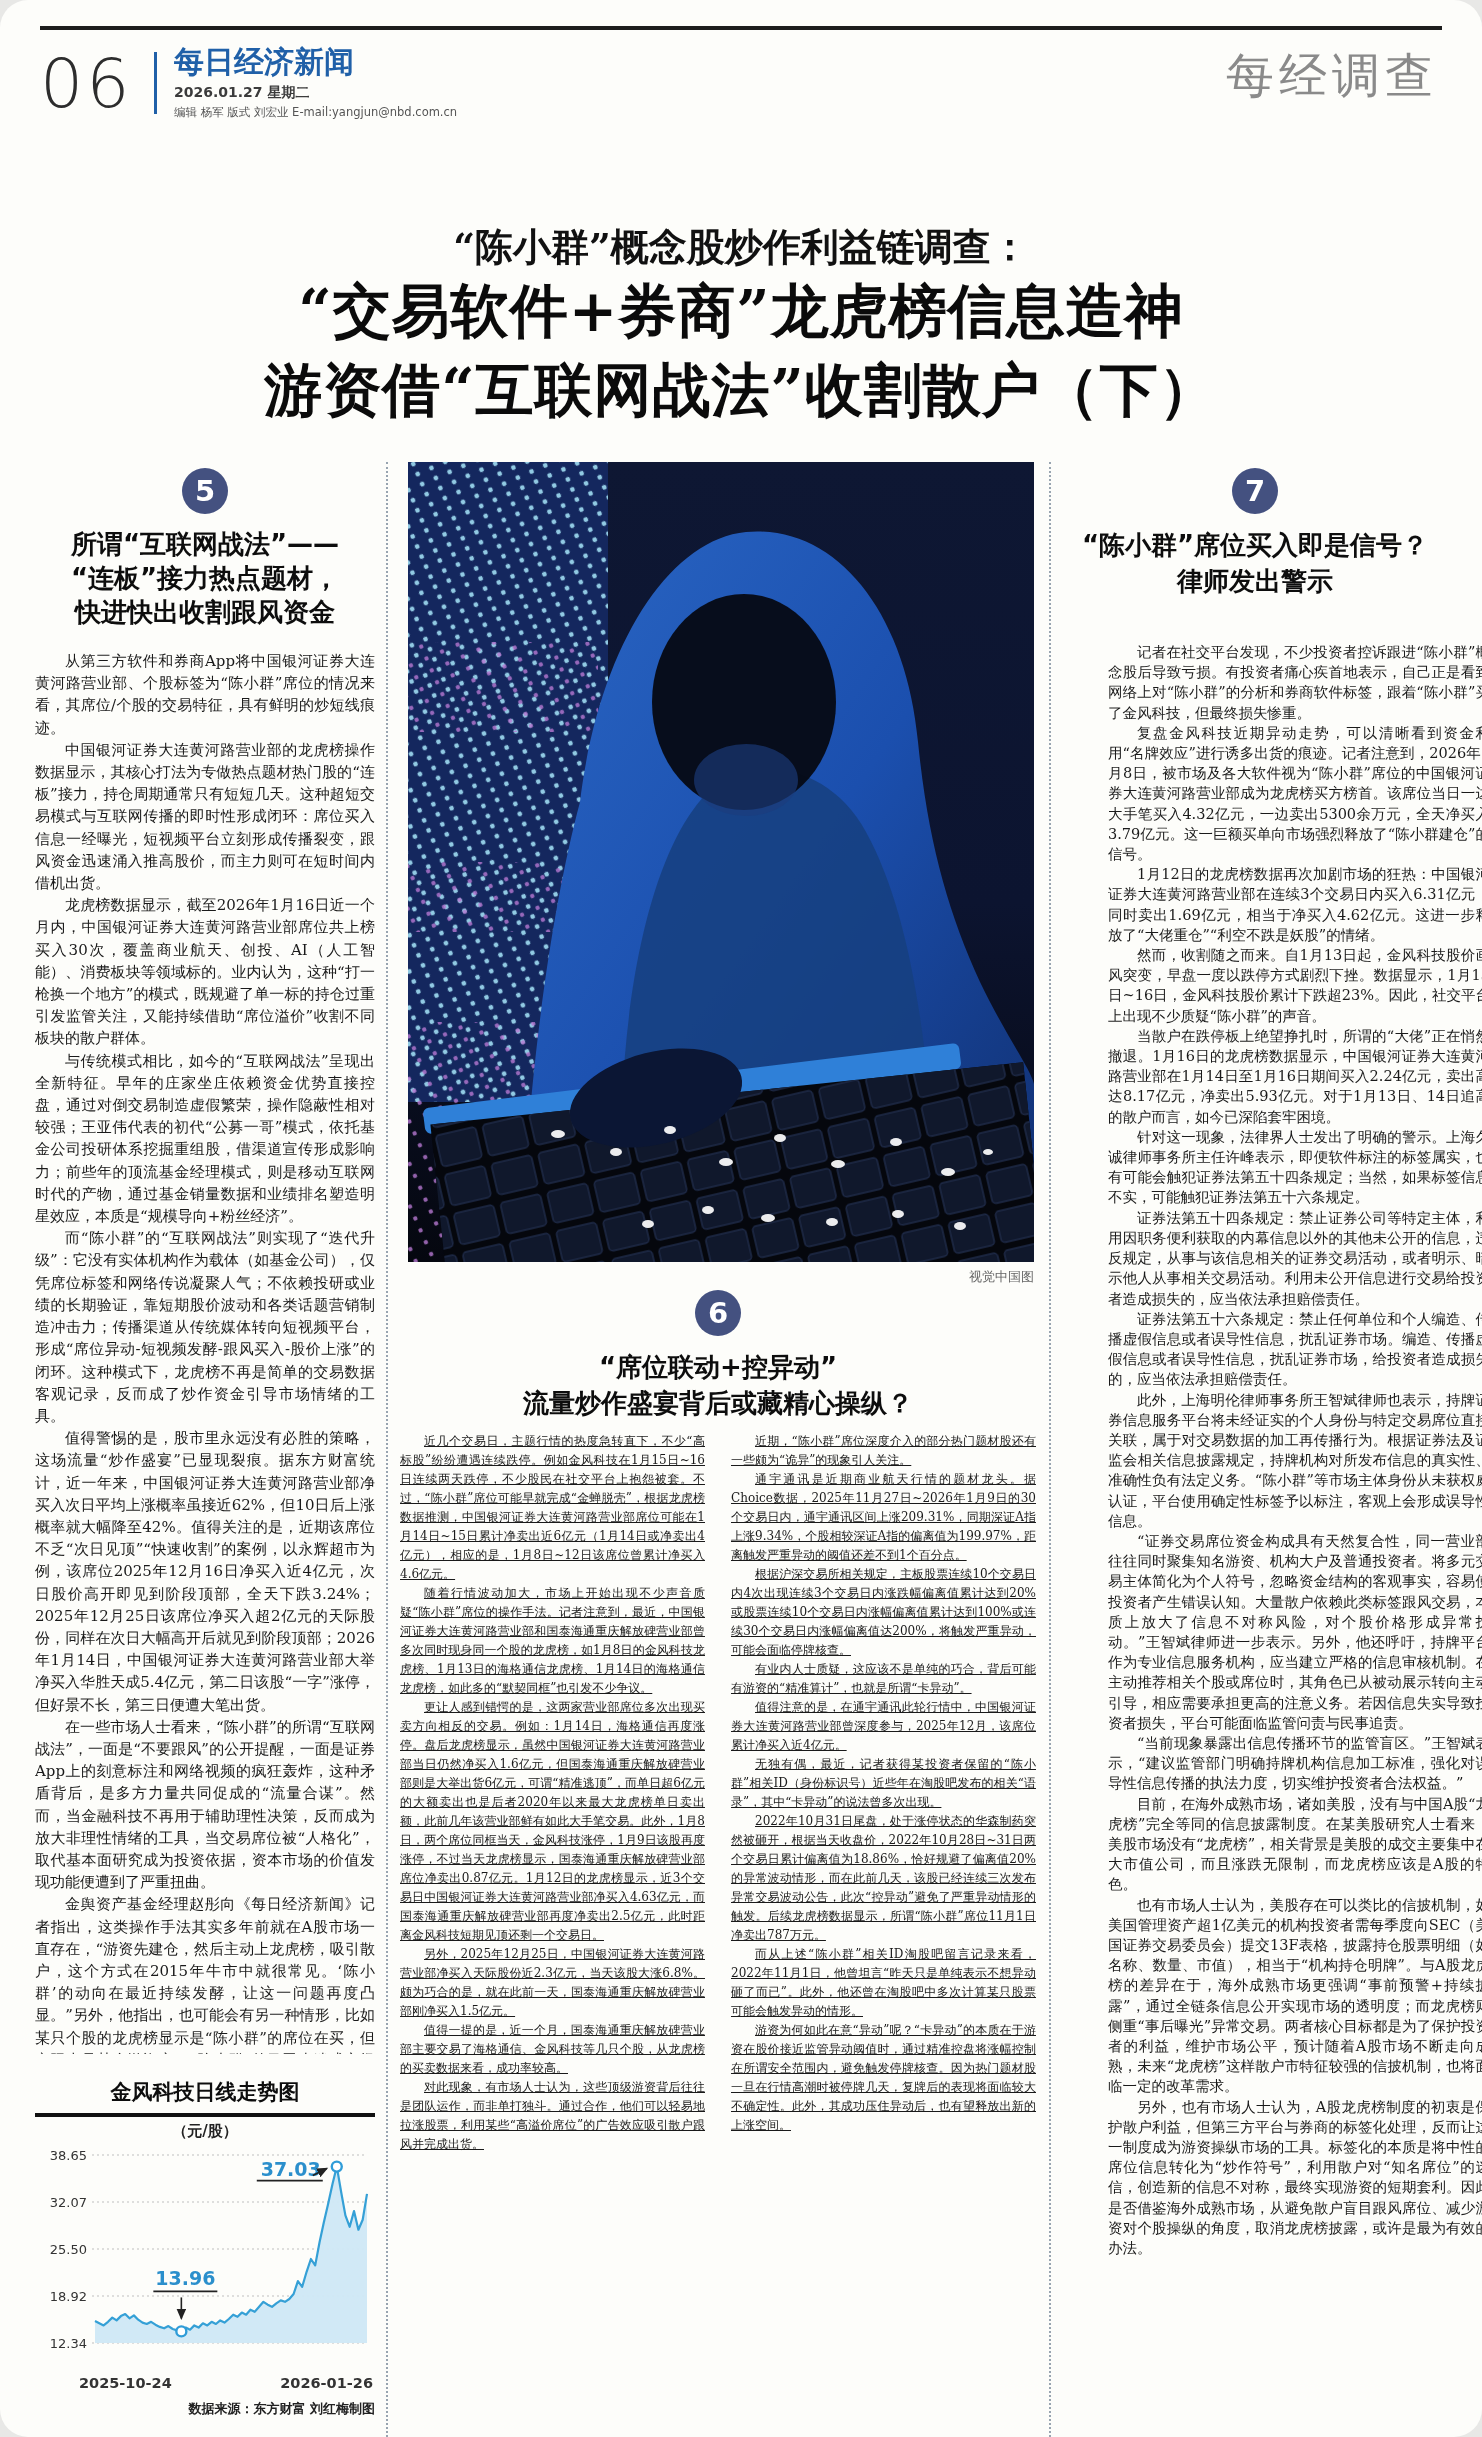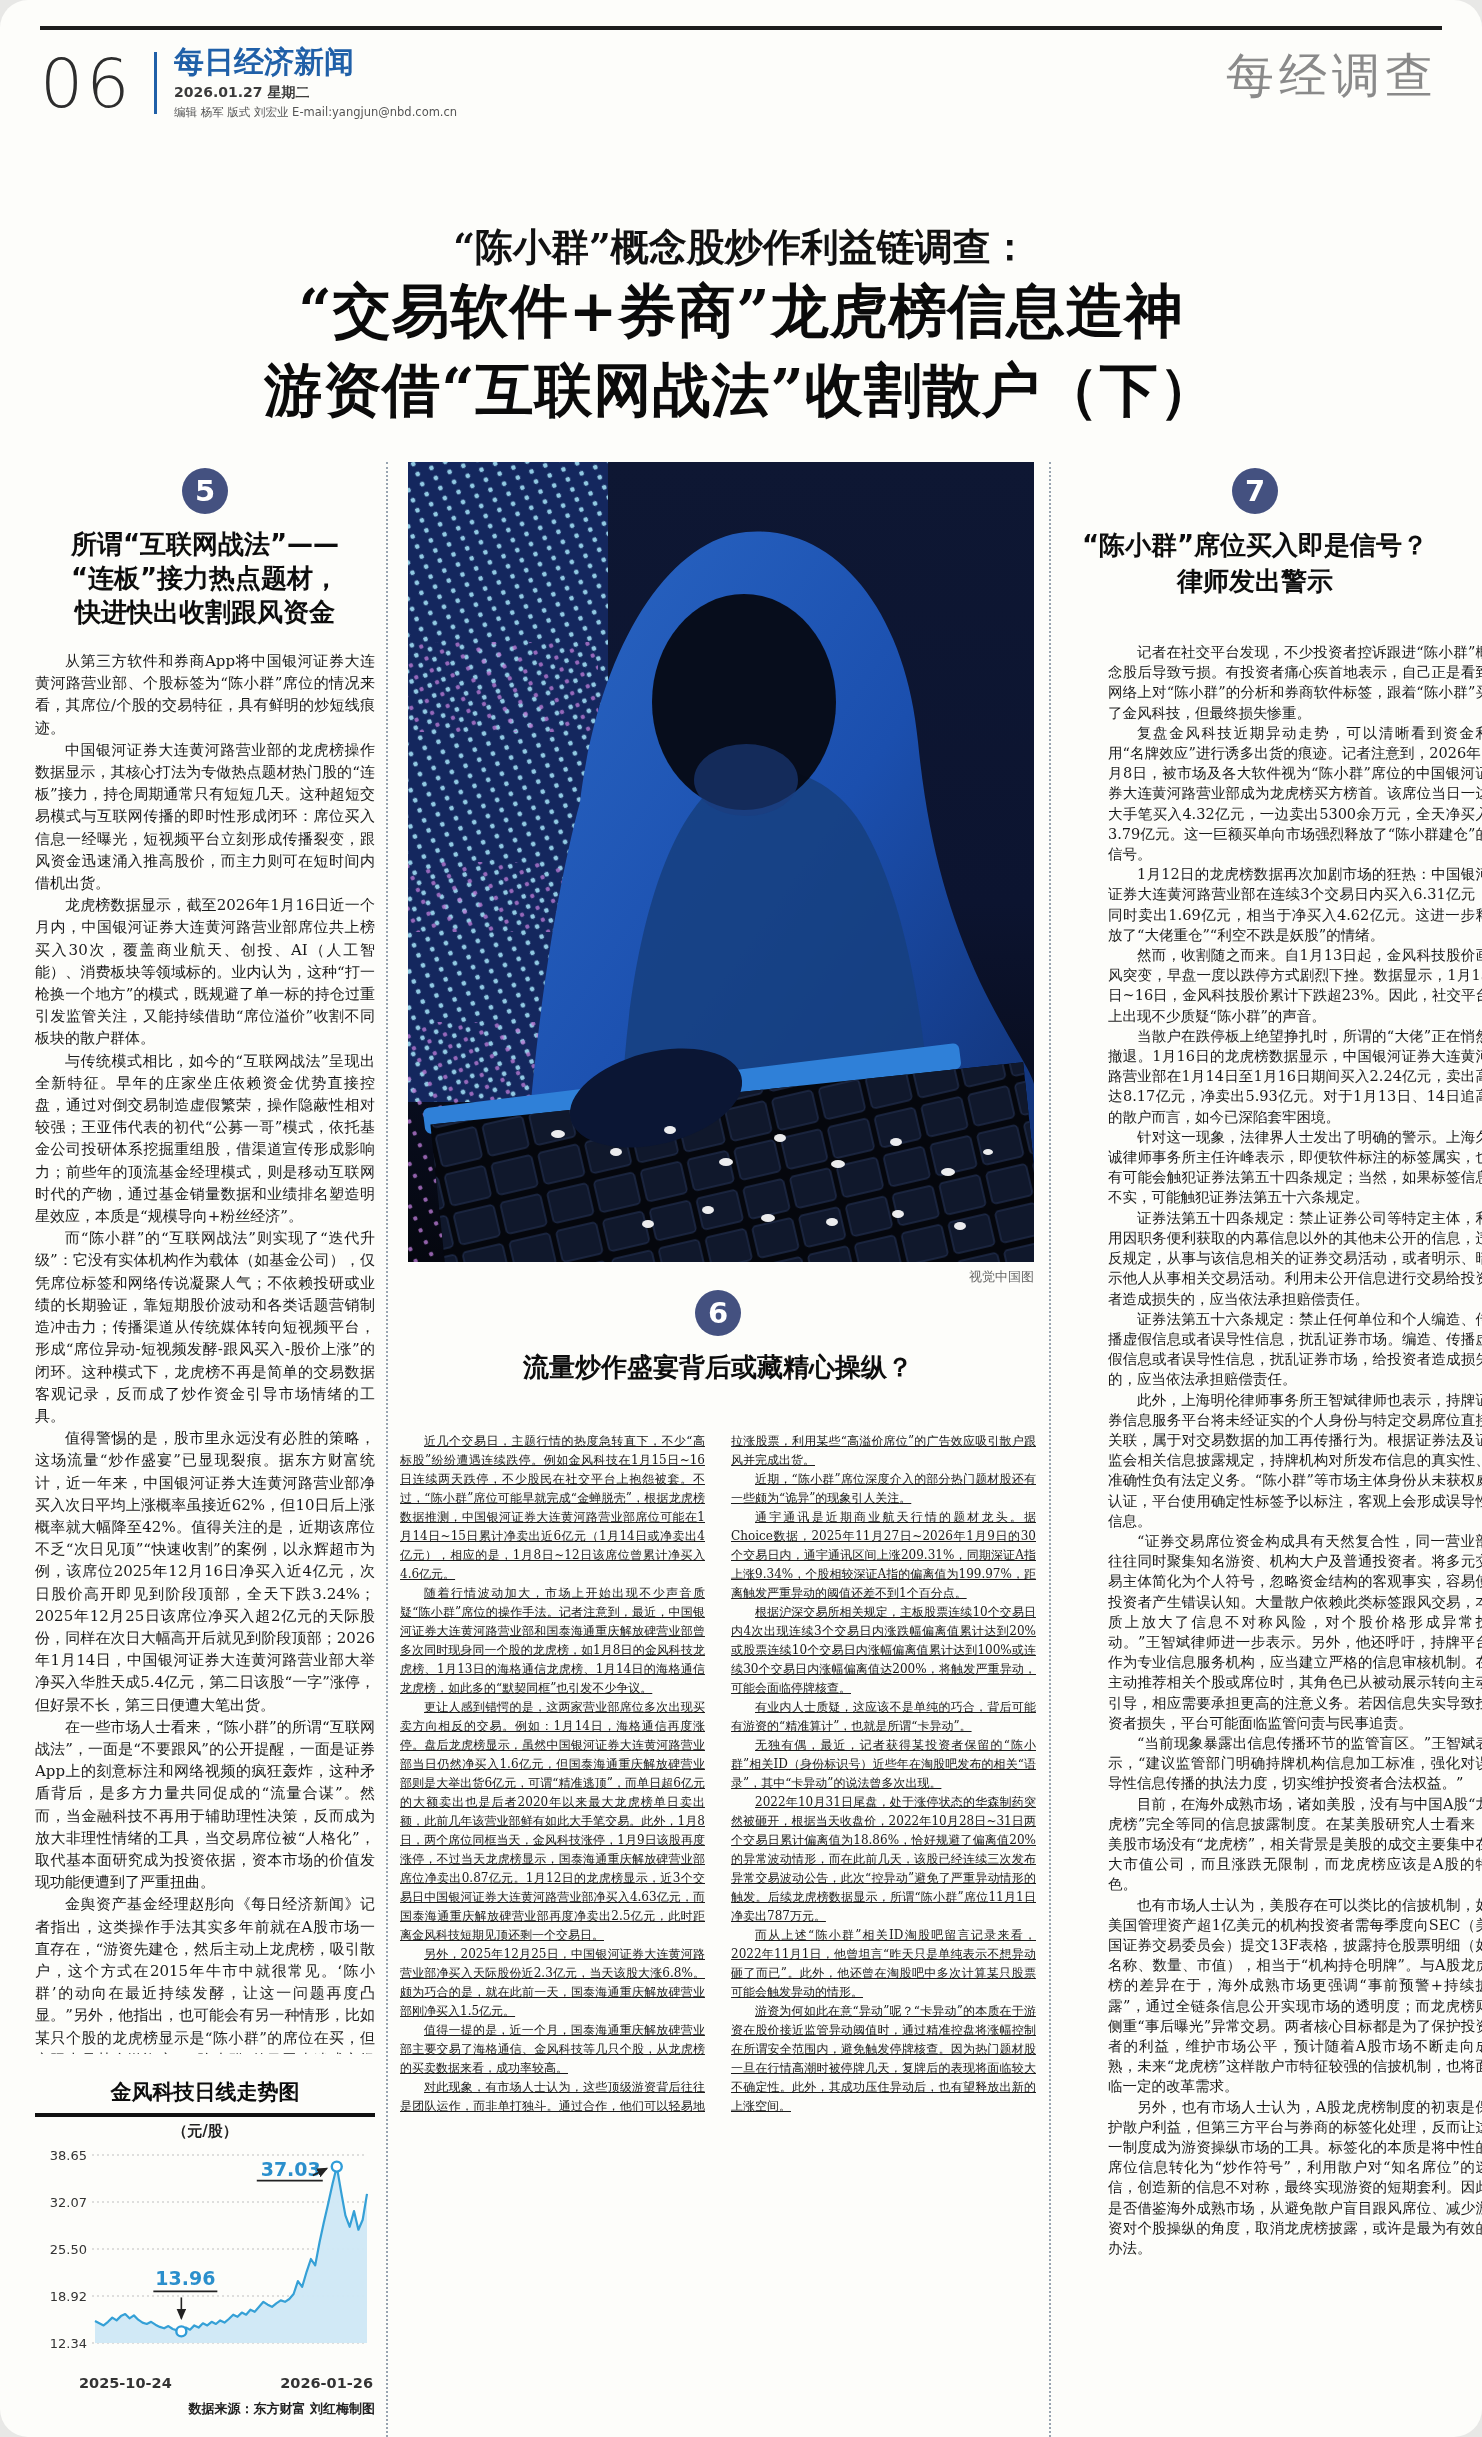--- a/index.html
+++ b/index.html
@@ -145,34 +145,36 @@
           <ellipse cx="240" cy="762" rx="6" ry="4"></ellipse>
           <ellipse cx="580" cy="690" rx="5" ry="3"></ellipse>
       </g>
     </svg>
   </div>
   <div class="abs photo-caption">视觉中国图</div>
 
   <div class="abs sec6-head">
     <div class="badge">6</div>
     <div class="sec-title">
+        <span class="tline">“席位联动+控异动”</span>
         <span class="tline">流量炒作盛宴背后或藏精心操纵？</span>
       </div>
   </div>
   <div class="abs mid-body">
       <p class="para">近几个交易日，主题行情的热度急转直下，不少“高标股”纷纷遭遇连续跌停。例如金风科技在1月15日~16日连续两天跌停，不少股民在社交平台上抱怨被套。不过，“陈小群”席位可能早就完成“金蝉脱壳”，根据龙虎榜数据推测，中国银河证券大连黄河路营业部席位可能在1月14日~15日累计净卖出近6亿元（1月14日或净卖出4亿元），相应的是，1月8日~12日该席位曾累计净买入4.6亿元。</p>
       <p class="para">随着行情波动加大，市场上开始出现不少声音质疑“陈小群”席位的操作手法。记者注意到，最近，中国银河证券大连黄河路营业部和国泰海通重庆解放碑营业部曾多次同时现身同一个股的龙虎榜，如1月8日的金风科技龙虎榜、1月13日的海格通信龙虎榜、1月14日的海格通信龙虎榜，如此多的“默契同框”也引发不少争议。</p>
       <p class="para">更让人感到错愕的是，这两家营业部席位多次出现买卖方向相反的交易。例如：1月14日，海格通信再度涨停。盘后龙虎榜显示，虽然中国银河证券大连黄河路营业部当日仍然净买入1.6亿元，但国泰海通重庆解放碑营业部则是大举出货6亿元，可谓“精准逃顶”，而单日超6亿元的大额卖出也是后者2020年以来最大龙虎榜单日卖出额，此前几年该营业部鲜有如此大手笔交易。此外，1月8日，两个席位同框当天，金风科技涨停，1月9日该股再度涨停，不过当天龙虎榜显示，国泰海通重庆解放碑营业部席位净卖出0.87亿元。1月12日的龙虎榜显示，近3个交易日中国银河证券大连黄河路营业部净买入4.63亿元，而国泰海通重庆解放碑营业部再度净卖出2.5亿元，此时距离金风科技短期见顶还剩一个交易日。</p>
       <p class="para">另外，2025年12月25日，中国银河证券大连黄河路营业部净买入天际股份近2.3亿元，当天该股大涨6.8%。颇为巧合的是，就在此前一天，国泰海通重庆解放碑营业部刚净买入1.5亿元。</p>
       <p class="para">值得一提的是，近一个月，国泰海通重庆解放碑营业部主要交易了海格通信、金风科技等几只个股，从龙虎榜的买卖数据来看，成功率较高。</p>
       <p class="para">对此现象，有市场人士认为，这些顶级游资背后往往是团队运作，而非单打独斗。通过合作，他们可以轻易地拉涨股票，利用某些“高溢价席位”的广告效应吸引散户跟风并完成出货。</p>
       <p class="para">近期，“陈小群”席位深度介入的部分热门题材股还有一些颇为“诡异”的现象引人关注。</p>
       <p class="para">通宇通讯是近期商业航天行情的题材龙头。据Choice数据，2025年11月27日~2026年1月9日的30个交易日内，通宇通讯区间上涨209.31%，同期深证A指上涨9.34%，个股相较深证A指的偏离值为199.97%，距离触发严重异动的阈值还差不到1个百分点。</p>
       <p class="para">根据沪深交易所相关规定，主板股票连续10个交易日内4次出现连续3个交易日内涨跌幅偏离值累计达到20%或股票连续10个交易日内涨幅偏离值累计达到100%或连续30个交易日内涨幅偏离值达200%，将触发严重异动，可能会面临停牌核查。</p>
       <p class="para">有业内人士质疑，这应该不是单纯的巧合，背后可能有游资的“精准算计”，也就是所谓“卡异动”。</p>
+      <p class="para">值得注意的是，在通宇通讯此轮行情中，中国银河证券大连黄河路营业部曾深度参与，2025年12月，该席位累计净买入近4亿元。</p>
       <p class="para">无独有偶，最近，记者获得某投资者保留的“陈小群”相关ID（身份标识号）近些年在淘股吧发布的相关“语录”，其中“卡异动”的说法曾多次出现。</p>
       <p class="para">2022年10月31日尾盘，处于涨停状态的华森制药突然被砸开，根据当天收盘价，2022年10月28日~31日两个交易日累计偏离值为18.86%，恰好规避了偏离值20%的异常波动情形，而在此前几天，该股已经连续三次发布异常交易波动公告，此次“控异动”避免了严重异动情形的触发。后续龙虎榜数据显示，所谓“陈小群”席位11月1日净卖出787万元。</p>
       <p class="para">而从上述“陈小群”相关ID淘股吧留言记录来看，2022年11月1日，他曾坦言“昨天只是单纯表示不想异动砸了而已”。此外，他还曾在淘股吧中多次计算某只股票可能会触发异动的情形。</p>
       <p class="para">游资为何如此在意“异动”呢？“卡异动”的本质在于游资在股价接近监管异动阈值时，通过精准控盘将涨幅控制在所谓安全范围内，避免触发停牌核查。因为热门题材股一旦在行情高潮时被停牌几天，复牌后的表现将面临较大不确定性。此外，其成功压住异动后，也有望释放出新的上涨空间。</p>
     </div>
 
   <div class="abs sec7-head">
     <div class="badge">7</div>
     <div class="sec-title">
         <span class="tline">“陈小群”席位买入即是信号？</span>

